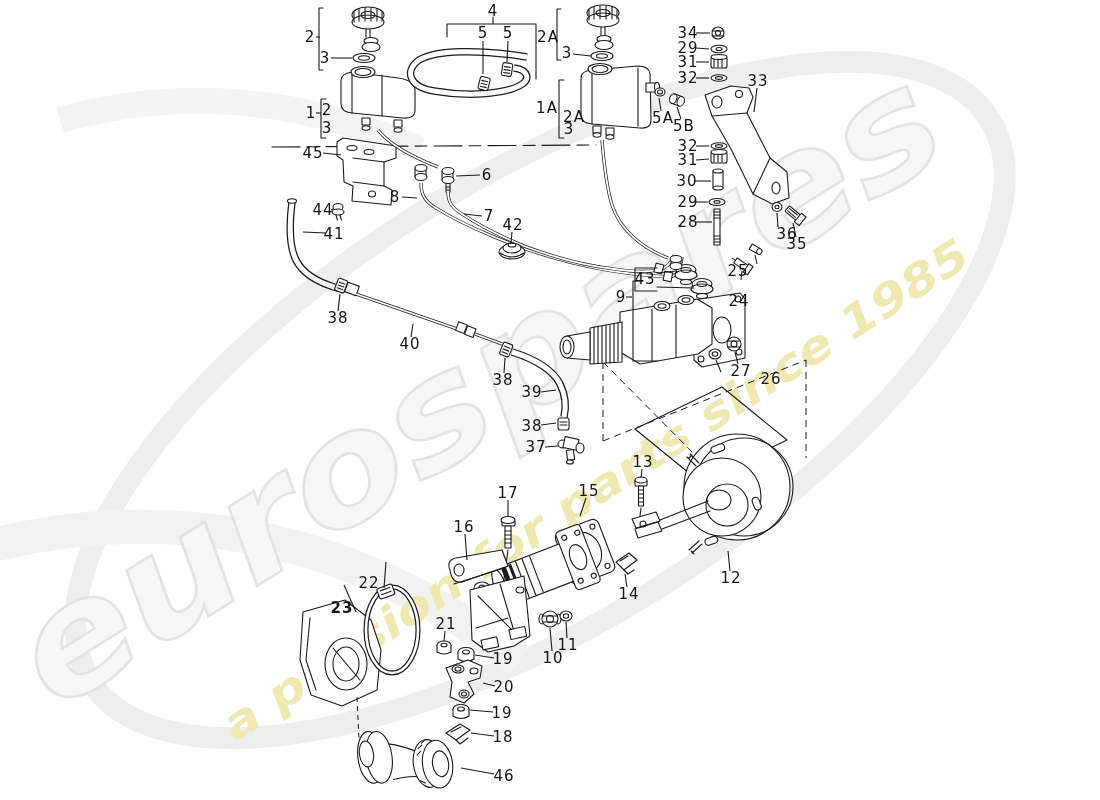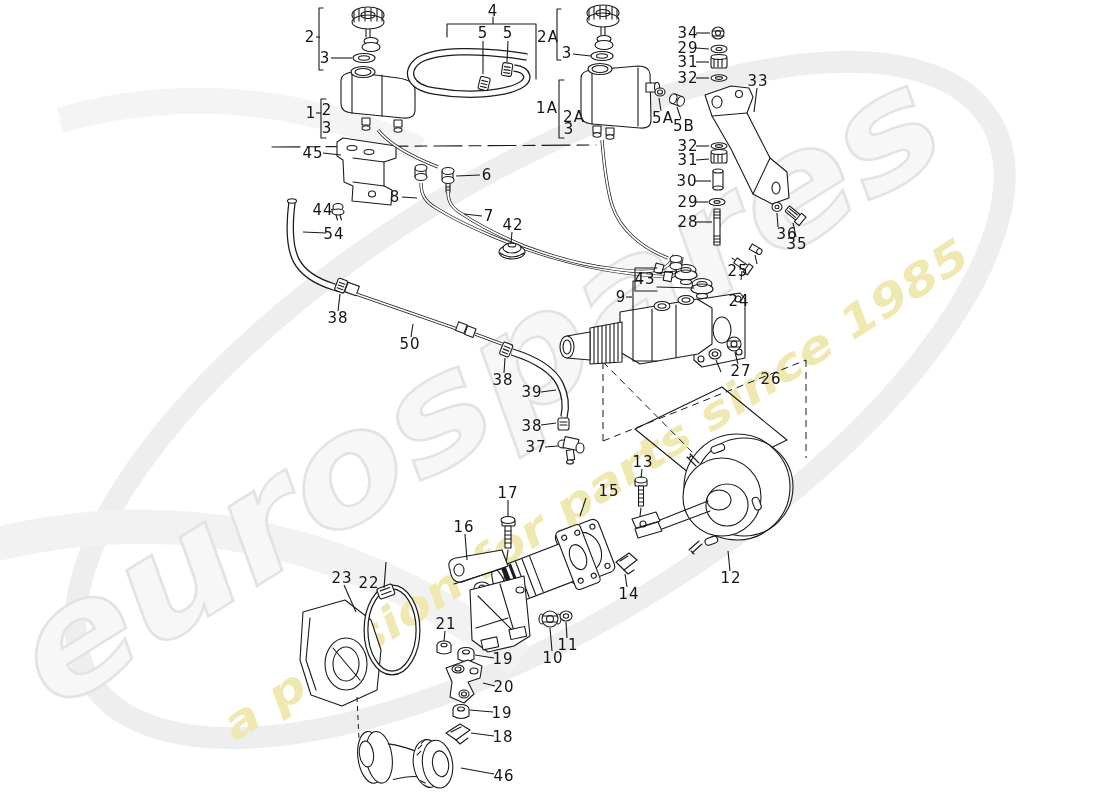--- a/index.html
+++ b/index.html
@@ -517,27 +517,27 @@
       <span class="callout" style="left: 508px; top: 33px;">5</span>
       <span class="callout" style="left: 548px; top: 37px;">2A</span>
       <span class="callout" style="left: 567px; top: 53px;">3</span>
       <span class="callout" style="left: 547px; top: 108px;">1A</span>
       <span class="callout" style="left: 574px; top: 117px;">2A</span>
       <span class="callout" style="left: 569px; top: 129px;">3</span>
       <span class="callout" style="left: 663px; top: 118px;">5A</span>
       <span class="callout" style="left: 684px; top: 126px;">5B</span>
       <span class="callout" style="left: 313px; top: 153px;">45</span>
       <span class="callout" style="left: 323px; top: 210px;">44</span>
-      <span class="callout" style="left: 334px; top: 234px;">54</span>
+      <span class="callout" style="left: 334px; top: 234px;">41</span>
       <span class="callout" style="left: 487px; top: 175px;">6</span>
       <span class="callout" style="left: 395px; top: 197px;">8</span>
       <span class="callout" style="left: 489px; top: 216px;">7</span>
       <span class="callout" style="left: 513px; top: 225px;">42</span>
       <span class="callout" style="left: 338px; top: 318px;">38</span>
-      <span class="callout" style="left: 410px; top: 344px;">50</span>
+      <span class="callout" style="left: 410px; top: 344px;">40</span>
       <span class="callout" style="left: 503px; top: 380px;">38</span>
       <span class="callout" style="left: 532px; top: 392px;">39</span>
       <span class="callout" style="left: 532px; top: 426px;">38</span>
       <span class="callout" style="left: 536px; top: 447px;">37</span>
       <span class="callout" style="left: 688px; top: 33px;">34</span>
       <span class="callout" style="left: 688px; top: 48px;">29</span>
       <span class="callout" style="left: 688px; top: 62px;">31</span>
       <span class="callout" style="left: 688px; top: 78px;">32</span>
       <span class="callout" style="left: 758px; top: 81px;">33</span>
       <span class="callout" style="left: 688px; top: 146px;">32</span>
@@ -547,27 +547,27 @@
       <span class="callout" style="left: 688px; top: 222px;">28</span>
       <span class="callout" style="left: 778px; top: 234px; margin-left: 9px;">36</span>
       <span class="callout" style="left: 797px; top: 244px;">35</span>
       <span class="callout" style="left: 738px; top: 271px;">25</span>
       <span class="callout" style="left: 739px; top: 301px;">24</span>
       <span class="callout" style="left: 621px; top: 297px;">9</span>
       <span class="callout" style="left: 645px; top: 279px;">43</span>
       <span class="callout" style="left: 723px; top: 379px; margin-left: 48px;">26</span>
       <span class="callout" style="left: 741px; top: 371px; text-align: center;">27</span>
       <span class="callout" style="left: 643px; top: 462px;">13</span>
-      <span class="callout" style="left: 609px; top: 491px;">15</span>
+      <span class="callout" style="left: 589px; top: 491px;">15</span>
       <span class="callout" style="left: 508px; top: 493px;">17</span>
       <span class="callout" style="left: 464px; top: 527px;">16</span>
       <span class="callout" style="left: 731px; top: 578px;">12</span>
       <span class="callout" style="left: 629px; top: 594px;">14</span>
       <span class="callout" style="left: 369px; top: 555px; margin-top: 28px;">22</span>
-      <span class="callout" style="left: 342px; top: 578px;">23</span>
+      <span class="callout" style="left: 342px; top: 608px; font-weight: bold;">23</span>
       <span class="callout" style="left: 446px; top: 624px;">21</span>
       <span class="callout" style="left: 503px; top: 659px;">19</span>
       <span class="callout" style="left: 553px; top: 658px;">10</span>
       <span class="callout" style="left: 568px; top: 645px;">11</span>
       <span class="callout" style="left: 504px; top: 687px;">20</span>
       <span class="callout" style="left: 502px; top: 713px;">19</span>
       <span class="callout" style="left: 503px; top: 737px;">18</span>
       <span class="callout" style="left: 504px; top: 776px;">46</span>
     </div>
 </div>

